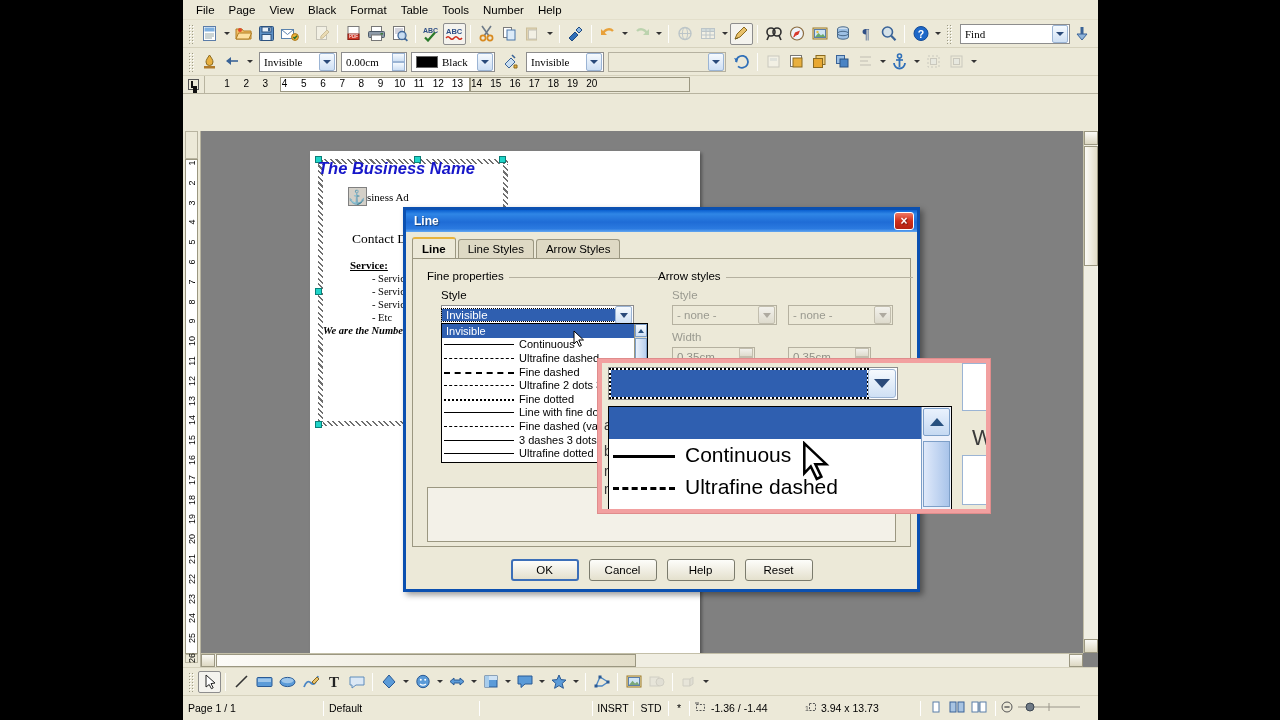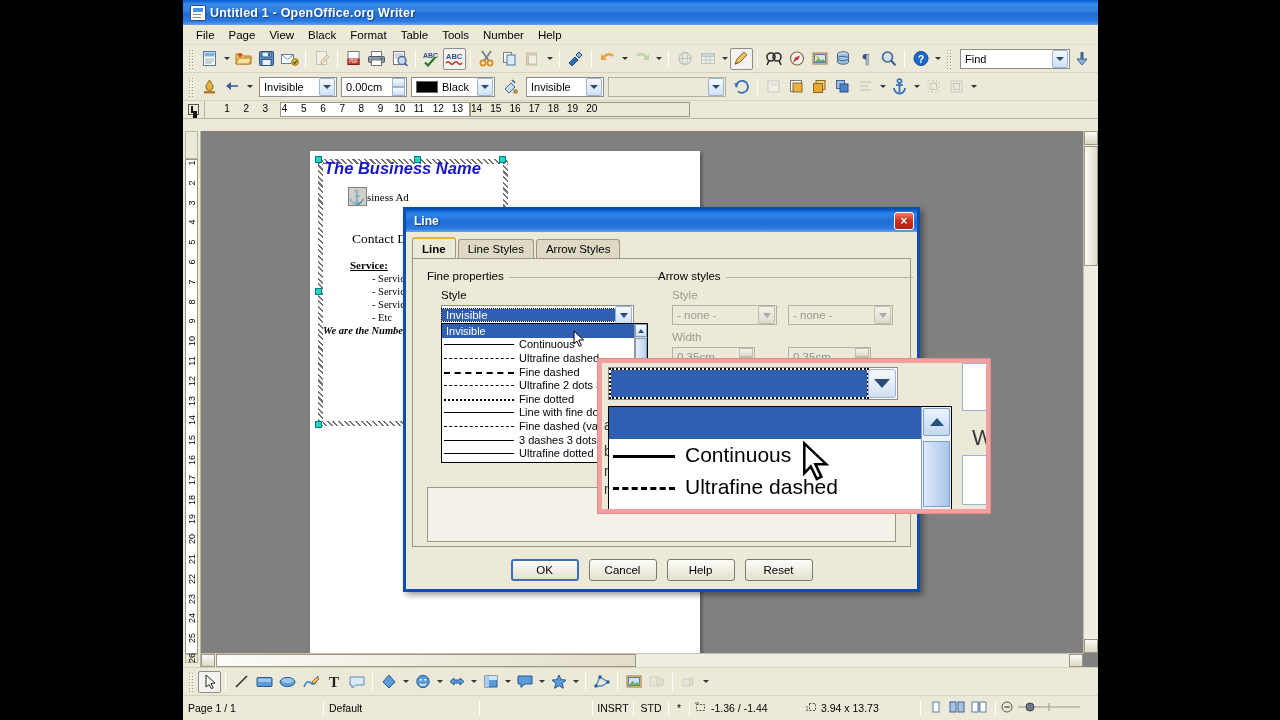--- a/index.html
+++ b/index.html
@@ -61,21 +61,21 @@
   .tbtn.pressed { border: 1px solid #8d8d8d; background: #f4f3ee; }
   .tbtn svg { display: block; }
   .tbtn.dis { opacity: .33; }
   .dropdown-arrow { width: 11px; height: 22px; display: flex; align-items: center; justify-content: center; }
   .dropdown-arrow i { display: block; width: 0; height: 0; border-left: 3px solid transparent;
                       border-right: 3px solid transparent; border-top: 3px solid #333; }
 
   
   .combo { height: 20px; background: #fff; border: 1px solid #8d8d8d; display: flex; align-items: center;
            font-size: 11px; color: #000; padding-left: 4px; position: relative; }
-  .combo .cv { flex: 1; overflow: hidden; white-space: nowrap; }
+  .combo .cv { flex: 1; overflow: hidden; white-space: nowrap; font-family: Liberation Serif, serif; }
   .combo .cbtn { width: 16px; height: 18px; margin: 0 1px 0 0; display: flex; align-items: center; justify-content: center;
                  background: linear-gradient(to bottom,#f6fafe,#cfe0f4); border: 1px solid #9bb4d4; border-radius: 2px; }
   .combo .cbtn i { width: 0; height: 0; border-left: 4px solid transparent; border-right: 4px solid transparent;
                    border-top: 4px solid #2a4a7a; display: block; }
   .spin { width: 13px; height: 18px; display: flex; flex-direction: column; margin-right: 1px; }
   .spin i { flex: 1; background: linear-gradient(to bottom,#f6fafe,#cfe0f4); border: 1px solid #9bb4d4;
             position: relative; }
   .swatch { width: 22px; height: 12px; background: #000; margin-right: 4px; border: 1px solid #666; }
 
   .find-wrap { display: flex; align-items: center; margin-left: 4px; }
@@ -112,21 +112,21 @@
   .frame {
     position: absolute; left: 8px; top: 8px; width: 190px; height: 267px;
     border: 5px solid transparent;
     background-image: repeating-linear-gradient(45deg,#707070 0 1.5px,transparent 1.5px 4px);
     background-clip: border-box;
   }
   .frame-inner { position: absolute; inset: 0; background: #fff; }
   .handle { position: absolute; width: 7px; height: 7px; background: #1fd4c8; border: 1px solid #0a7f78; }
 
   .biz-title {
-    position: absolute; left: 14px; top: 8px; font-family: "Liberation Sans", sans-serif;
+    position: absolute; left: 8px; top: 8px; font-family: "Liberation Sans", sans-serif;
     font-weight: bold; font-style: italic; font-size: 16.5px; color: #1717c9; white-space: nowrap; text-align: right;
   }
   .anchor-ico {
     position: absolute; left: 38px; top: 36px; width: 19px; height: 19px;
     background: #d4d0c8; border: 1px solid #808080;
   }
   .anchor-ico::before {
     content: "\2693"; position: absolute; left: 50%; top: 50%; transform: translate(-50%,-52%);
     font-size: 14px; color: #333; line-height: 1;
   }
@@ -242,24 +242,20 @@
 
   
   .cursor { position: absolute; z-index: 80; }
 </style>
 </head>
 <body>
 
 <div id="stage">
   <div id="app">
 
-    <div class="titlebar">
-      <div class="tb-icon"></div>
-      <div class="tb-title">Untitled 1 - OpenOffice.org Writer</div>
-    </div>
 
     <div class="menubar">
       <div class="mi">File</div>
       <div class="mi">Page</div>
       <div class="mi">View</div>
       <div class="mi">Black</div>
       <div class="mi">Format</div>
       <div class="mi">Table</div>
       <div class="mi">Tools</div>
       <div class="mi">Number</div>

